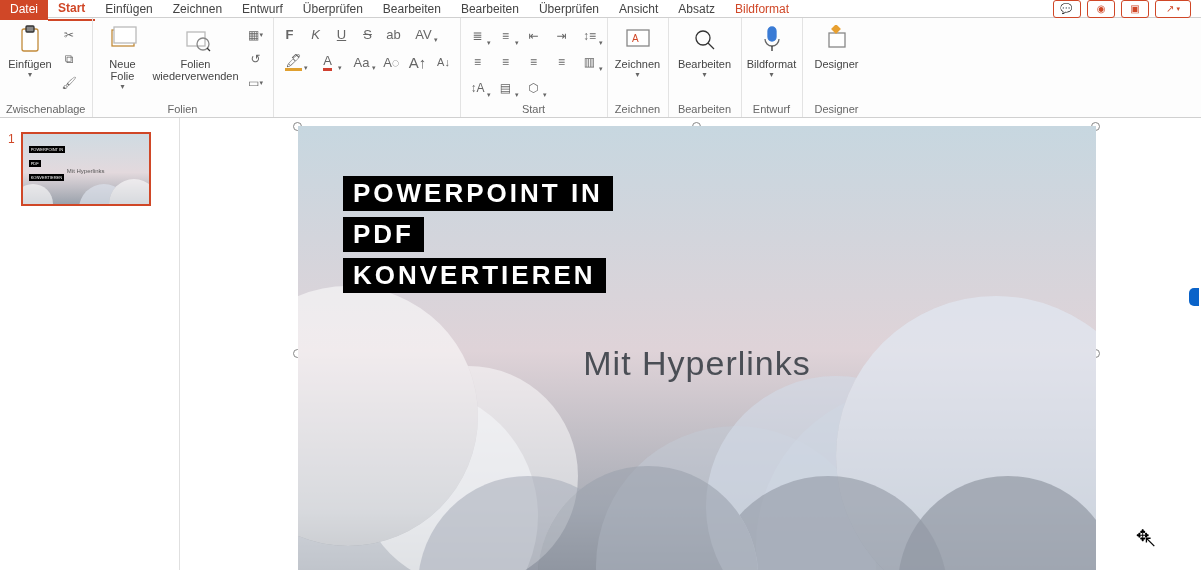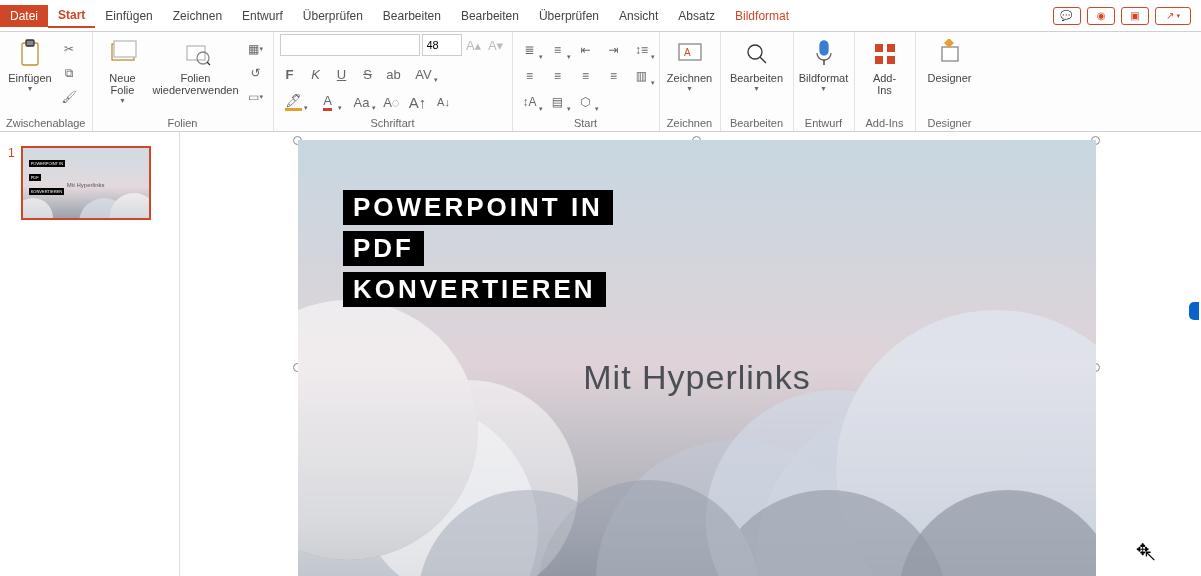--- a/index.html
+++ b/index.html
@@ -1,19 +1,19 @@
 <!DOCTYPE html>
 <html><head>
 <meta charset="utf-8">
 <style>
 * { box-sizing: border-box; margin: 0; padding: 0; font-family: "Segoe UI", Arial, sans-serif; }
 body { width: 1201px; height: 576px; overflow: hidden; background: #fff; font-size: 12px; color: #333; }
 
 
-.tabstrip { display: flex; align-items: center; height: 32px; border-bottom: 1px solid #d0d0d0; }
+.tabstrip { display: flex; align-items: center; height: 18px; border-bottom: 1px solid #d0d0d0; }
 .tab { padding: 4px 10px; font-size: 12px; cursor: pointer; color: #444; }
 .tab.file { background: #d04727; color: #fff; }
 .tab.active { color: #d04727; border-bottom: 2px solid #d04727; font-weight: bold; }
 .tab.bildformat { color: #d04727; }
 .tabstrip-spacer { flex: 1; }
 .qat { display: flex; gap: 6px; padding-right: 10px; align-items: center; }
 .qat-btn { width: 28px; height: 18px; border: 1px solid #d04727; border-radius: 3px; display: flex; align-items: center; justify-content: center; color: #d04727; font-size: 10px; }
 .qat-btn.share { width: 36px; }
 
 
@@ -186,26 +186,20 @@
             <span>▭</span>
             <span style="font-size:7px">▾</span>
           </div>
       </div>
     </div>
     <div class="group-label">Folien</div>
   </div>
 
   <div class="group">
     <div class="group-body" style="flex-direction:column;align-items:flex-start">
-      <div class="font-row1">
-        <input class="font-name" value="" style="">
-        <input class="font-size" value="48" style="">
-        <div class="fmt" style="color:#bbb">A▴</div>
-        <div class="fmt" style="color:#bbb">A▾</div>
-      </div>
       <div class="font-row2">
         <div class="fmt">
             <b>F</b>
           </div>
         <div class="fmt">
             <i>K</i>
           </div>
         <div class="fmt">
             <u>U</u>
           </div>
@@ -223,21 +217,20 @@
         <div class="fmt caret-combo">
             <span style="border-bottom:3px solid #d04030">A</span>
             <span class="mini-caret">▾</span>
           </div>
         <div class="fmt caret-combo">Aa<span class="mini-caret">▾</span></div>
         <div class="fmt">A◌</div>
         <div class="fmt" style="font-size:15px">A↑</div>
         <div class="fmt" style="font-size:11px">A↓</div>
       </div>
     </div>
-    <div class="group-label">Schriftart</div>
   </div>
 
   <div class="group">
     <div class="group-body" style="flex-direction:column; gap:6px; padding-top:6px">
       <div class="para-row">
         <div class="pbtn">
             <span>≣</span>
             <span class="mini-caret">▾</span>
           </div>
         <div class="pbtn">
@@ -333,37 +326,20 @@
               <line x1="11" y1="21" x2="11" y2="26"></line>
             </svg>
           </div>
         <div class="lbl">Bildformat</div>
         <div class="caret">▾</div>
       </div>
     </div>
     <div class="group-label">Entwurf</div>
   </div>
 
-  <div class="group">
-    <div class="group-body">
-      <div class="big-btn">
-        <div class="icon">
-            <svg width="26" height="26" viewBox="0 0 26 26">
-              <rect x="3" y="3" width="8" height="8" fill="#d04727" stroke="none"></rect>
-              <rect x="15" y="3" width="8" height="8" fill="#d04727" stroke="none"></rect>
-              <rect x="3" y="15" width="8" height="8" fill="#d04727" stroke="none"></rect>
-              <rect x="15" y="15" width="8" height="8" fill="#d04727" stroke="none"></rect>
-            </svg>
-          </div>
-        <div class="lbl" style="white-space:pre-line">Add-
-Ins</div>
-      </div>
-    </div>
-    <div class="group-label">Add-Ins</div>
-  </div>
 
   <div class="group" style="border-right:none">
     <div class="group-body">
       <div class="big-btn" style="width:56px">
         <div class="icon">
             <svg width="26" height="30" viewBox="0 0 26 30">
               <rect x="5" y="8" width="16" height="14" fill="#fff" stroke="#888"></rect>
               <path d="M8 4 L12 0 L16 4 L12 8 Z" fill="#e8a030" stroke="#e8a030"></path>
             </svg>
           </div>

